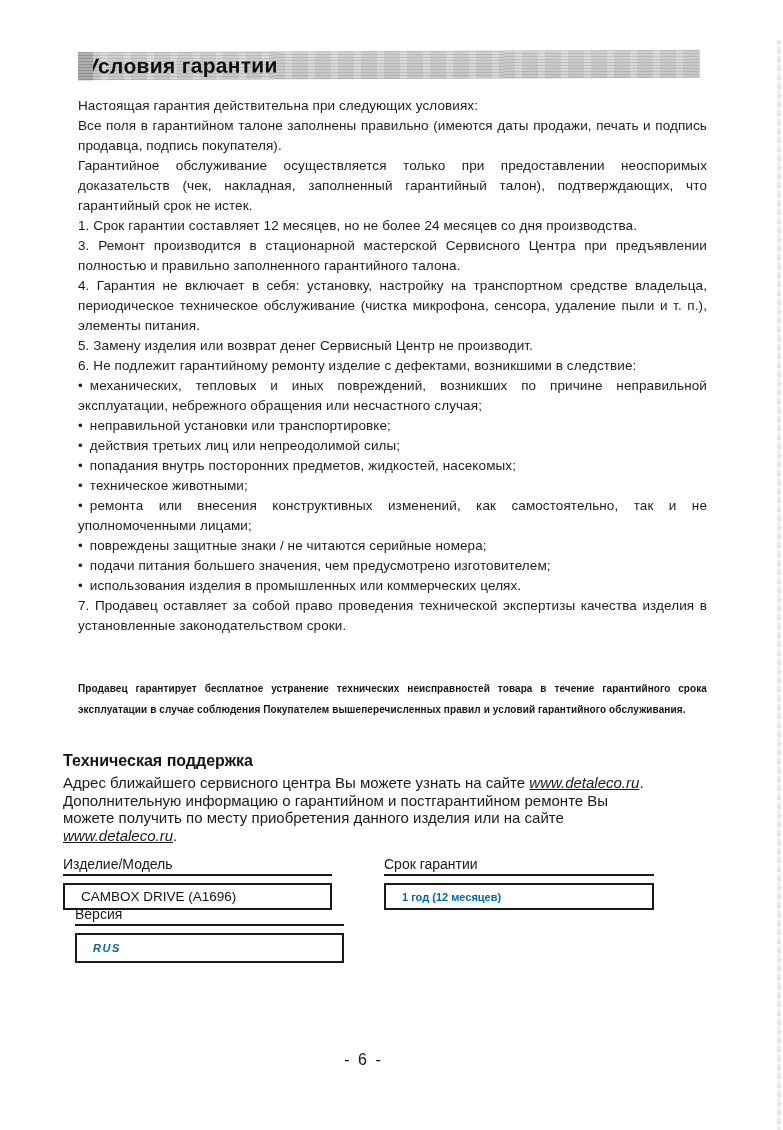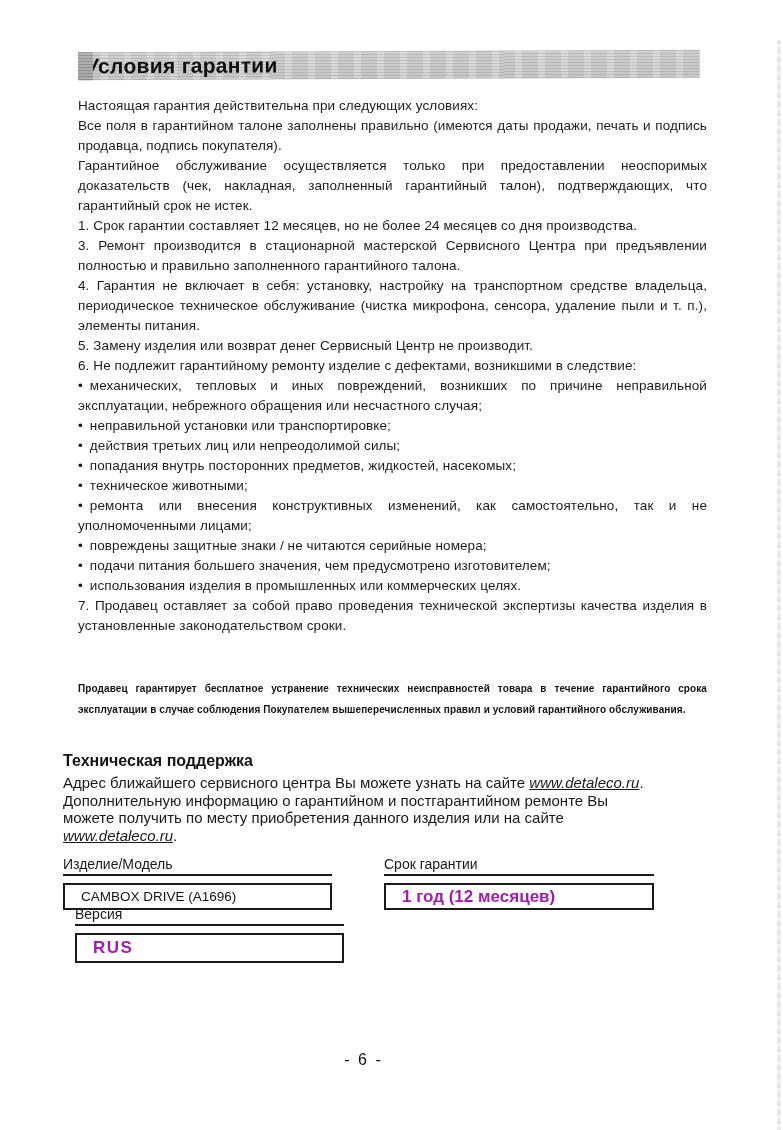--- a/index.html
+++ b/index.html
@@ -71,22 +71,22 @@
     border-bottom:2px solid #1a1a1a;
     padding-bottom:2px; margin-bottom:7px;
   }
   .field-box {
     border:2px solid #1a1a1a;
     height:27px; display:flex; align-items:center;
     padding-left:16px; background:#fff;
   }
   .field-version .field-box { height:30px; }
   .value-regular { font-size:13.5px; color:#141414; }
-  .value-bold { font-size:17px; font-weight:700; color:#a21caf; }
-  .value-rus { letter-spacing:1.5px; }
+  .value-bold { font-size:11px; font-weight:700; color:#0369a1; }
+  .value-rus { letter-spacing:1.5px;font-style:italic; }
   
   .footer {
     position:absolute; left:0; top:1051px; width:727px;
     text-align:center; font-size:16px; letter-spacing:2px; color:#111;
   }
 </style>
 </head>
 <body>
 
 <div class="page">

